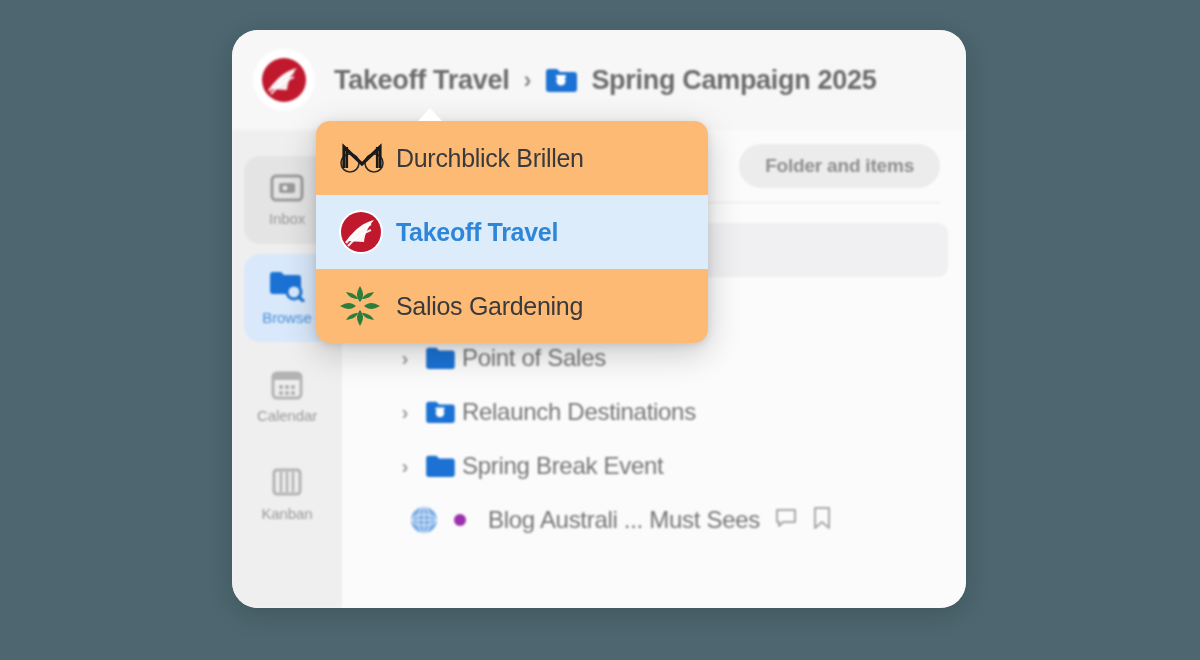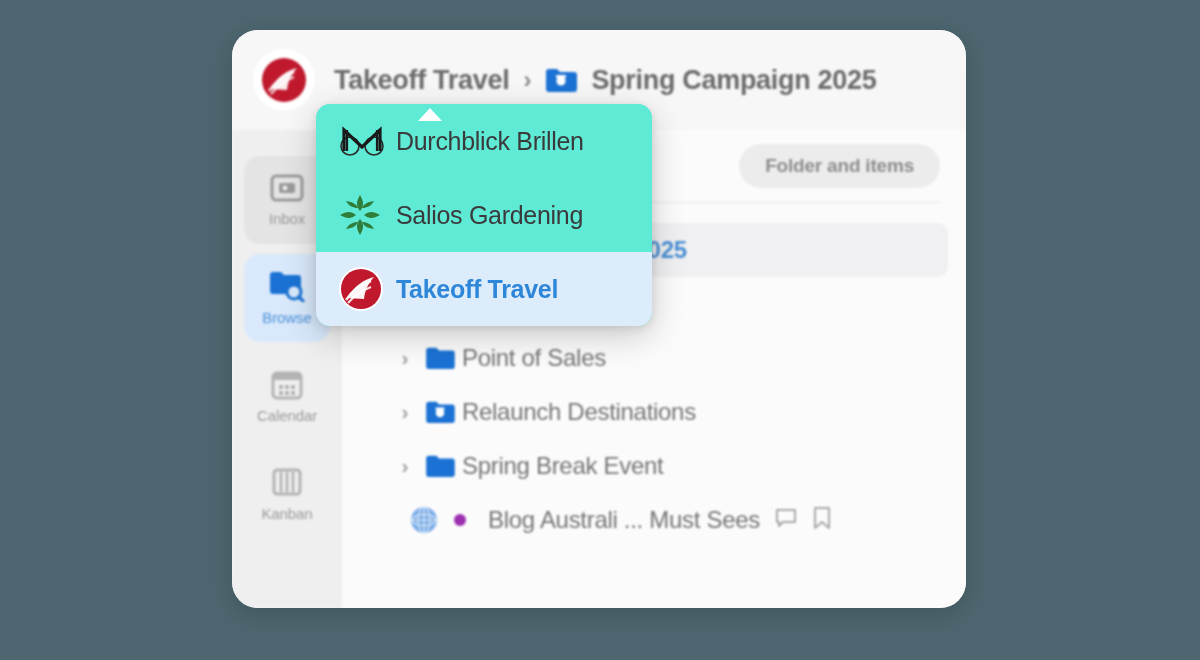--- a/index.html
+++ b/index.html
@@ -113,23 +113,23 @@
   .tree-row.indent-2 { padding-left: 44px; }
   .purple-dot {
     width: 12px; height: 12px; border-radius: 50%;
     background: #9b30ae; margin: 0 22px 0 8px; flex: none;
   }
   .row-trail { display: flex; align-items: center; gap: 14px; margin-left: 14px; }
 
   
   #dropdown {
     position: absolute;
-    left: 316px; top: 104px;
-    width: 336px;
-    background: #5eead4;
+    left: 316px; top: 121px;
+    width: 392px;
+    background: #fdba74;
     border-radius: 14px;
     box-shadow: 0 10px 34px rgba(0,0,0,.20), 0 2px 8px rgba(0,0,0,.10);
     overflow: hidden;
     z-index: 40;
   }
   #dd-arrow {
     position: absolute; left: 418px; top: 108px;
     width: 24px; height: 13px; z-index: 41;
     background: #ffffff;
     clip-path: polygon(50% 0, 100% 100%, 0 100%);
@@ -334,47 +334,47 @@
           <g fill="none" stroke="#2b2b2b" stroke-width="1.6">
             <circle cx="12" cy="25" r="9"></circle>
             <circle cx="36" cy="25" r="9"></circle>
             <line x1="21" y1="25" x2="27" y2="25"></line>
           </g>
           <path d="M6 30 L6 9 L24 26 L42 9 L42 30" fill="none" stroke="#1a1a1a" stroke-width="3.2" stroke-linejoin="miter"></path>
           <path d="M9 9 L9 30 M39 9 L39 30" stroke="#1a1a1a" stroke-width="2.2"></path>
         </svg>
       </span>
       <span class="dd-label">Durchblick Brillen</span>
+    </div>
+
+    <div class="dd-item sel">
+      <span class="dd-ico">
+        <svg width="46" height="46" viewBox="0 0 46 46">
+          <circle cx="23" cy="23" r="22" fill="#ffffff"></circle>
+          <circle cx="23" cy="23" r="20" fill="#c0192e"></circle>
+          <path d="M9 32 C16 20 27 13 36 11 C30 18 27 24 26 33 Z" fill="#ffffff" opacity=".95"></path>
+          <path d="M8 34 C15 24 24 18 33 15" stroke="#ffffff" stroke-width="2.4" fill="none" opacity=".9"></path>
+          <path d="M10 37 C17 29 25 24 33 21" stroke="#ffffff" stroke-width="2.2" fill="none" opacity=".85"></path>
+        </svg>
+      </span>
+      <span class="dd-label">Takeoff Travel</span>
     </div>
 
     <div class="dd-item">
       <span class="dd-ico">
         <svg width="44" height="44" viewBox="0 0 44 44">
           <g fill="#2f7d3a">
             <path d="M22 2 C26 9 26 13 22 18 C18 13 18 9 22 2 Z"></path>
             <path d="M22 42 C18 35 18 31 22 26 C26 31 26 35 22 42 Z"></path>
             <path d="M2 22 C9 18 13 18 18 22 C13 26 9 26 2 22 Z"></path>
             <path d="M42 22 C35 26 31 26 26 22 C31 18 35 18 42 22 Z"></path>
             <path d="M8 8 C15 9 18 11 20 15 C15 15 11 13 8 8 Z"></path>
             <path d="M36 8 C33 13 29 15 24 15 C26 11 29 9 36 8 Z"></path>
             <path d="M8 36 C11 31 15 29 20 29 C18 33 15 35 8 36 Z"></path>
             <path d="M36 36 C29 35 26 33 24 29 C29 29 33 31 36 36 Z"></path>
           </g>
         </svg>
       </span>
       <span class="dd-label">Salios Gardening</span>
     </div>
-
-    <div class="dd-item sel">
-      <span class="dd-ico">
-        <svg width="46" height="46" viewBox="0 0 46 46">
-          <circle cx="23" cy="23" r="22" fill="#ffffff"></circle>
-          <circle cx="23" cy="23" r="20" fill="#c0192e"></circle>
-          <path d="M9 32 C16 20 27 13 36 11 C30 18 27 24 26 33 Z" fill="#ffffff" opacity=".95"></path>
-          <path d="M8 34 C15 24 24 18 33 15" stroke="#ffffff" stroke-width="2.4" fill="none" opacity=".9"></path>
-          <path d="M10 37 C17 29 25 24 33 21" stroke="#ffffff" stroke-width="2.2" fill="none" opacity=".85"></path>
-        </svg>
-      </span>
-      <span class="dd-label">Takeoff Travel</span>
-    </div>
   </div>
 
 </div>
 
 </body></html>

